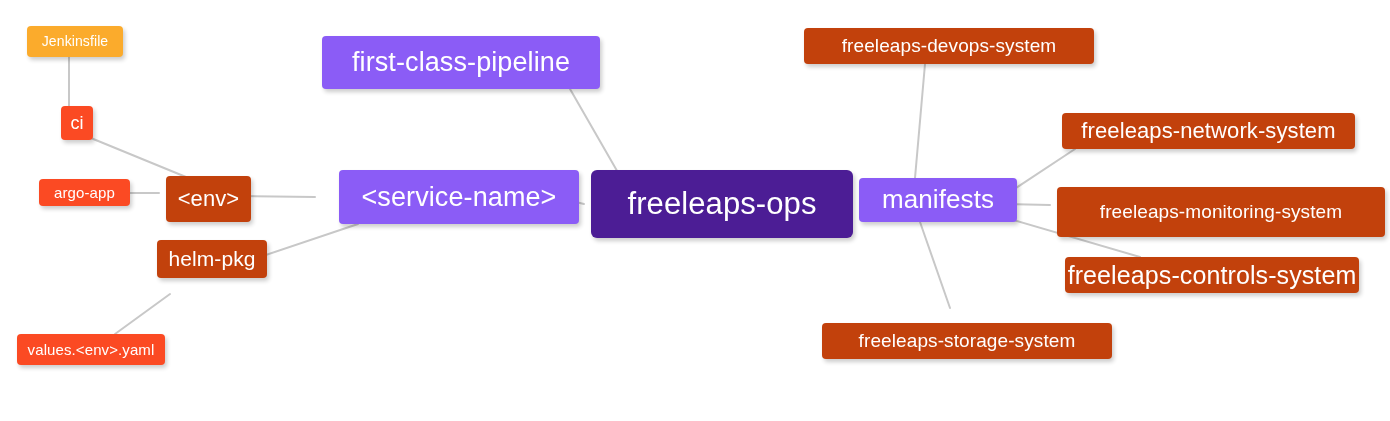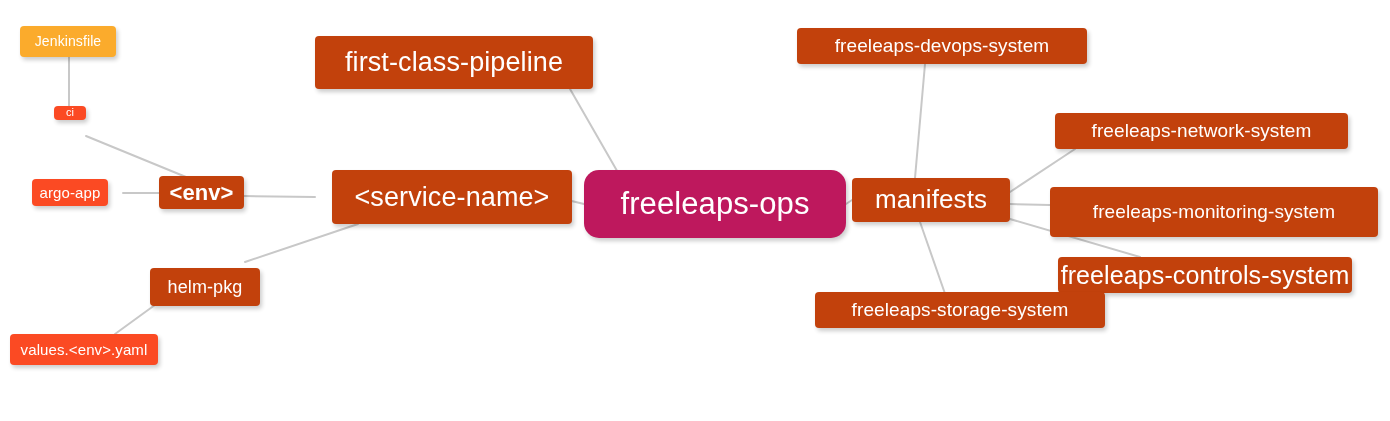--- a/index.html
+++ b/index.html
@@ -29,23 +29,24 @@
     display: flex;
     align-items: center;
     justify-content: center;
     color: #ffffff;
     border-radius: 4px;
     white-space: nowrap;
     text-align: center;
     line-height: 1.05;
     box-shadow: 2px 3px 4px rgba(0,0,0,0.20);
     letter-spacing: 0.1px;
+    margin-left: 7px;
   }
-  .lvl-root   { background: #be185d; font-size: 31px; border-radius: 15px; }
-  .lvl-blue   { background: #c2410c; justify-content: center; }
+  .lvl-root   { background: #4c1d95; font-size: 31px; border-radius: 6px; }
+  .lvl-blue   { background: #8b5cf6; justify-content: center; }
   .lvl-green  { background: #c2410c; }
   .lvl-red    { background: #fb4a23; }
   .lvl-orange { background: #fbab2c; }
 </style>
 </head>
 <body>
 
 <div id="canvas">
   <svg id="edge-layer" viewBox="0 0 1390 421" preserveAspectRatio="none">
       <line x1="584" y1="204" x2="555" y2="197" stroke="#c8c8c8" stroke-width="2" stroke-linecap="round"></line>
@@ -69,47 +70,47 @@
       </div>
       <div class="node lvl-blue" style="left: 332px; top: 170px; width: 240px; height: 54px; font-size: 27px;">
         <span>&lt;service-name&gt;</span>
       </div>
       <div class="node lvl-blue" style="left: 315px; top: 36px; width: 278px; height: 53px; font-size: 27px;">
         <span>first-class-pipeline</span>
       </div>
       <div class="node lvl-blue" style="left: 852px; top: 178px; width: 158px; height: 44px; font-size: 26px;">
         <span>manifests</span>
       </div>
-      <div class="node lvl-green" style="left: 159px; top: 176px; width: 85px; height: 33px; font-size: 22px; font-weight: bold;">
+      <div class="node lvl-green" style="left: 159px; top: 176px; width: 85px; height: 46px; font-size: 22px;">
         <span>&lt;env&gt;</span>
       </div>
-      <div class="node lvl-green" style="left: 150px; top: 268px; width: 110px; height: 38px; font-size: 18px;">
+      <div class="node lvl-green" style="left: 150px; top: 240px; width: 110px; height: 38px; font-size: 21px;">
         <span>helm-pkg</span>
       </div>
-      <div class="node lvl-red" style="left: 54px; top: 106px; width: 32px; height: 14px; font-size: 11px;">
+      <div class="node lvl-red" style="left: 54px; top: 106px; width: 32px; height: 34px; font-size: 18px;">
         <span>ci</span>
       </div>
-      <div class="node lvl-red" style="left: 32px; top: 179px; width: 76px; height: 27px; font-size: 15px;">
+      <div class="node lvl-red" style="left: 32px; top: 179px; width: 91px; height: 27px; font-size: 15px;">
         <span>argo-app</span>
       </div>
       <div class="node lvl-red" style="left: 10px; top: 334px; width: 148px; height: 31px; font-size: 15px;">
         <span>values.&lt;env&gt;.yaml</span>
       </div>
       <div class="node lvl-orange" style="left: 20px; top: 26px; width: 96px; height: 31px; font-size: 14px;">
         <span>Jenkinsfile</span>
       </div>
       <div class="node lvl-green" style="left: 797px; top: 28px; width: 290px; height: 36px; font-size: 19px;">
         <span>freeleaps-devops-system</span>
       </div>
-      <div class="node lvl-green" style="left: 1055px; top: 113px; width: 293px; height: 36px; font-size: 19px;">
+      <div class="node lvl-green" style="left: 1055px; top: 113px; width: 293px; height: 36px; font-size: 22px;">
         <span>freeleaps-network-system</span>
       </div>
       <div class="node lvl-green" style="left: 1050px; top: 187px; width: 328px; height: 50px; font-size: 19px;">
         <span>freeleaps-monitoring-system</span>
       </div>
       <div class="node lvl-green" style="left: 1058px; top: 257px; width: 294px; height: 36px; font-size: 25px;">
         <span>freeleaps-controls-system</span>
       </div>
-      <div class="node lvl-green" style="left: 815px; top: 292px; width: 290px; height: 36px; font-size: 19px;">
+      <div class="node lvl-green" style="left: 815px; top: 323px; width: 290px; height: 36px; font-size: 19px;">
         <span>freeleaps-storage-system</span>
       </div>
     </div>
 </div>
 
 </body></html>

